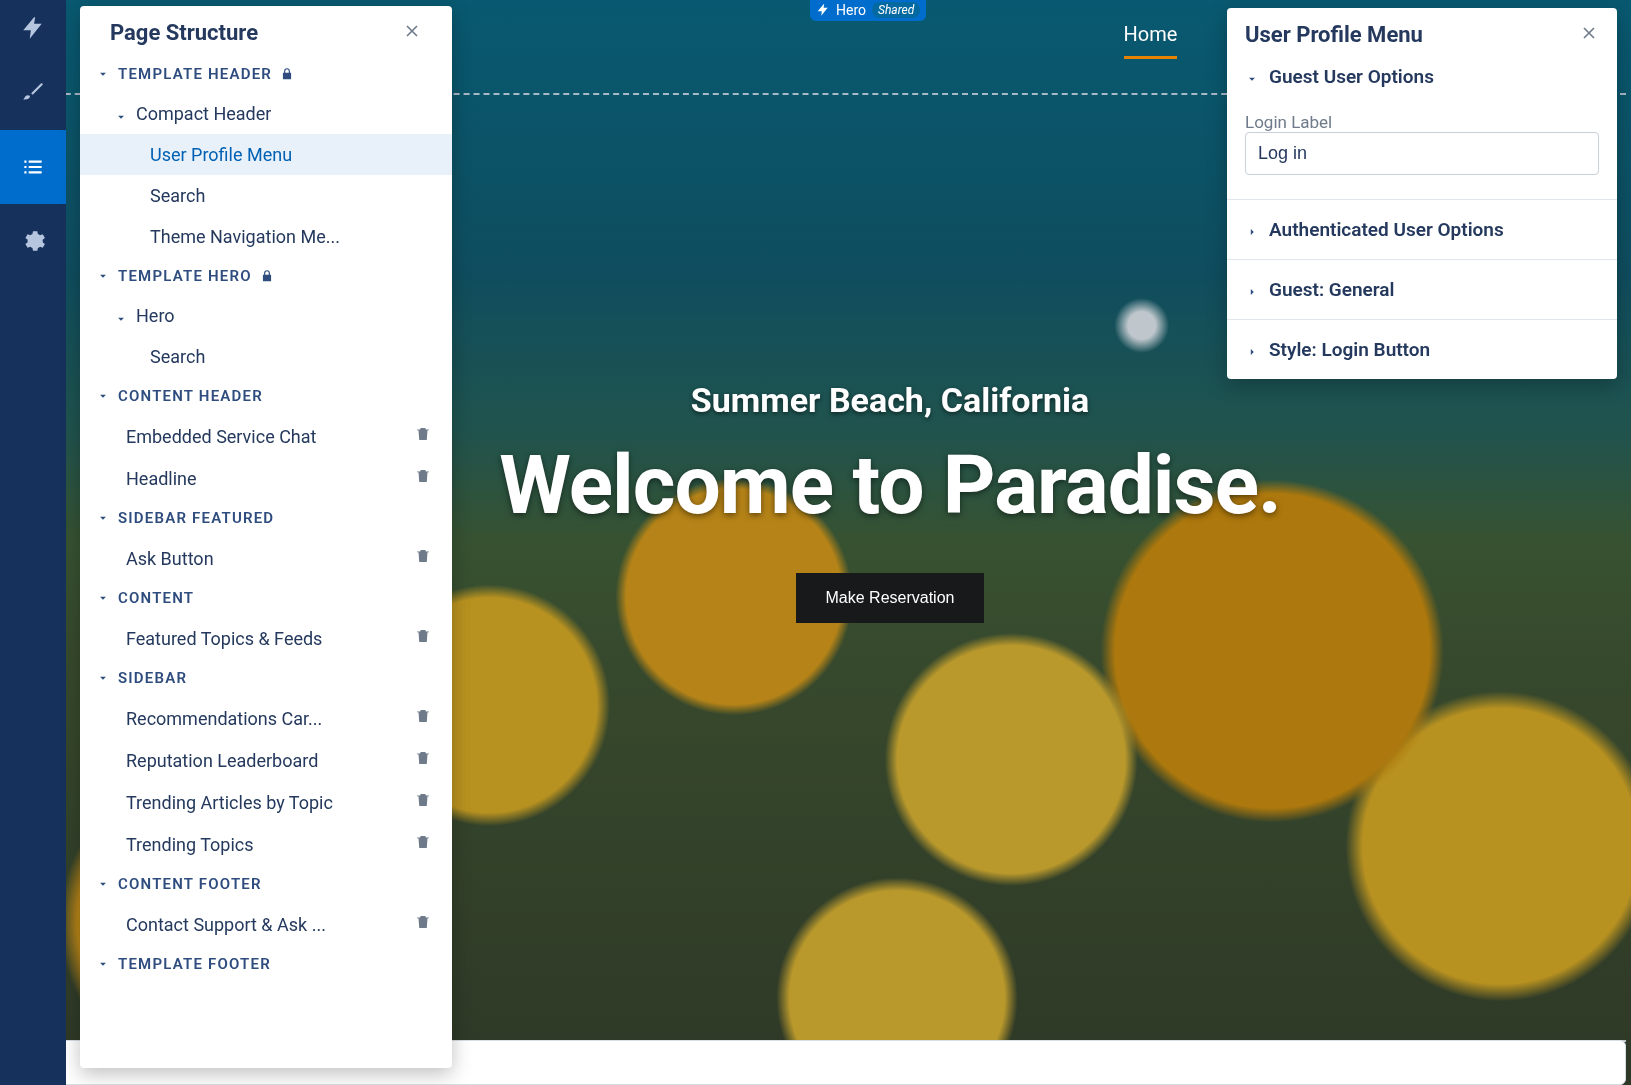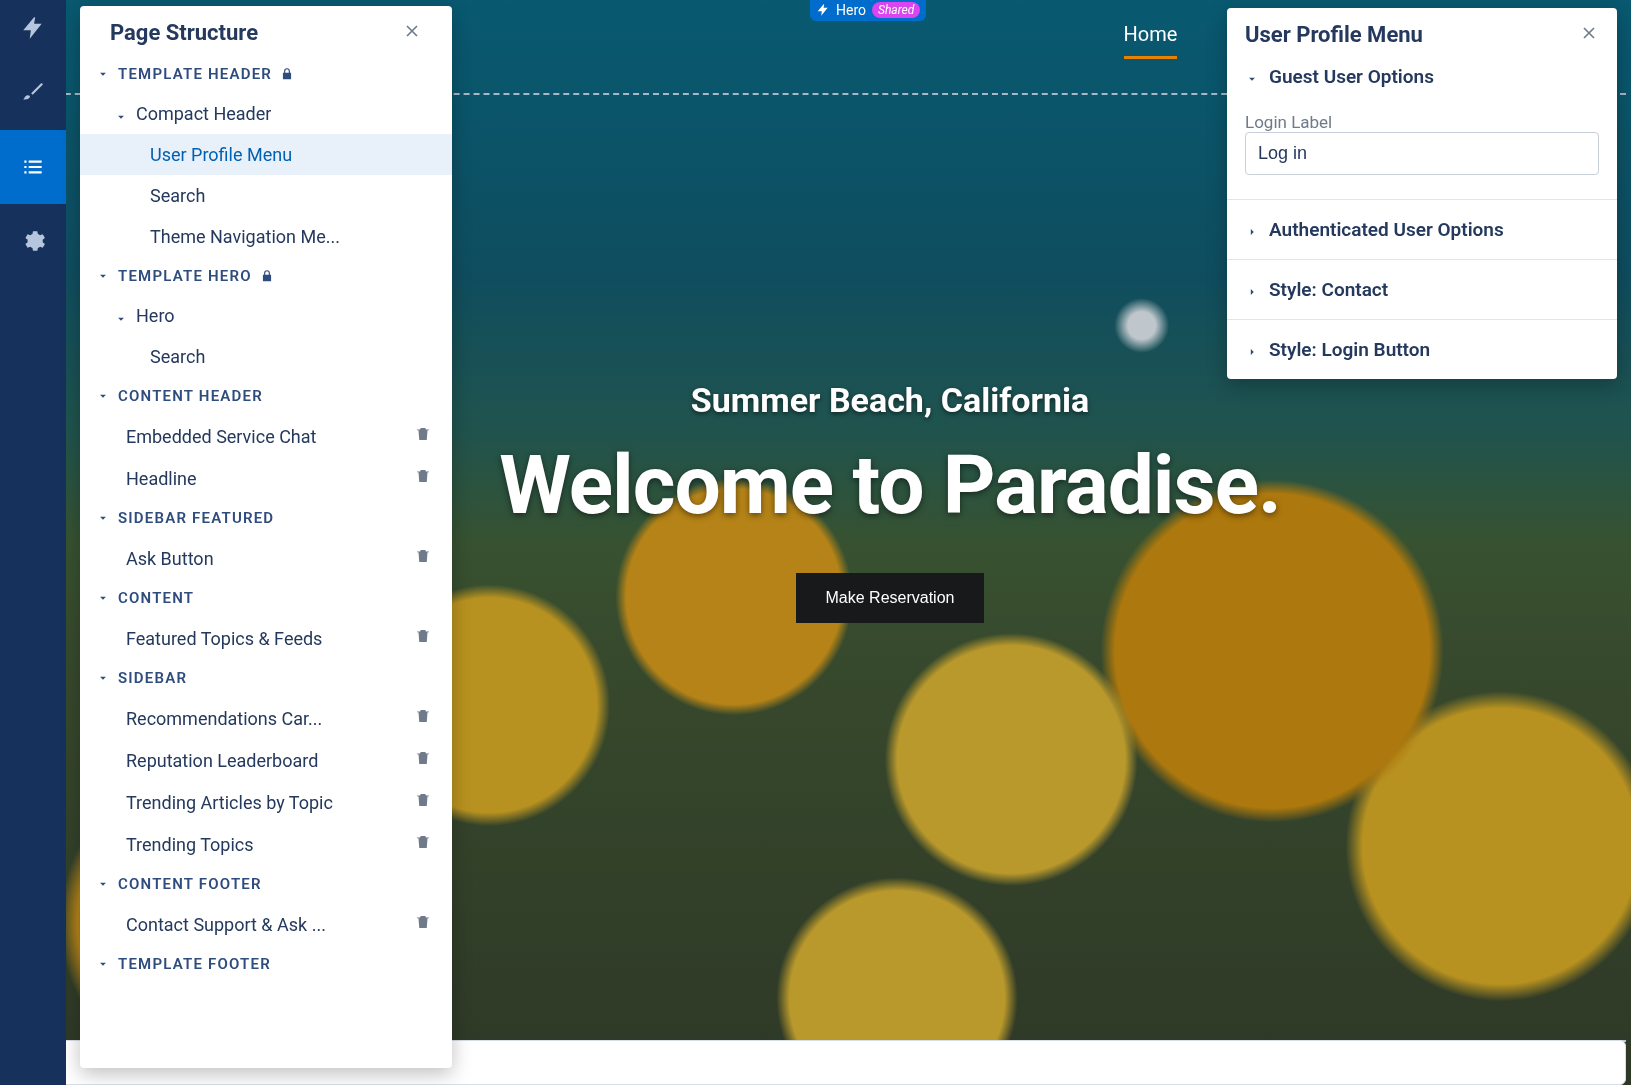--- a/index.html
+++ b/index.html
@@ -88,21 +88,21 @@
   align-items:center;
   gap:6px;
   background:#006dcc;
   color:#fff;
   padding:2px 6px 3px;
   border-radius:0 0 6px 6px;
   font-size:14px;
   z-index:3;
 }
 .hero-badge .shared {
-  background:#d946ef;
+  background:#0369a1;
   padding:1px 6px;
   border-radius:8px;
   font-style:italic;
   font-size:12px;
 }
 
 
 .top-nav {
   position:absolute;
   top: 22px;
@@ -572,21 +572,21 @@
         </svg>
       </span>
     <span>Authenticated User Options</span>
   </div>
   <div class="prop-section-row">
     <span class="chev">
         <svg class="chev-right-svg" viewBox="0 0 24 24" width="18" height="18" fill="currentColor">
           <path d="M7 10l5 5 5-5z"></path>
         </svg>
       </span>
-    <span>Style: Contact</span>
+    <span>Guest: General</span>
   </div>
   <div class="prop-section-row">
     <span class="chev">
         <svg class="chev-right-svg" viewBox="0 0 24 24" width="18" height="18" fill="currentColor">
           <path d="M7 10l5 5 5-5z"></path>
         </svg>
       </span>
     <span>Style: Login Button</span>
   </div>
 </div>

